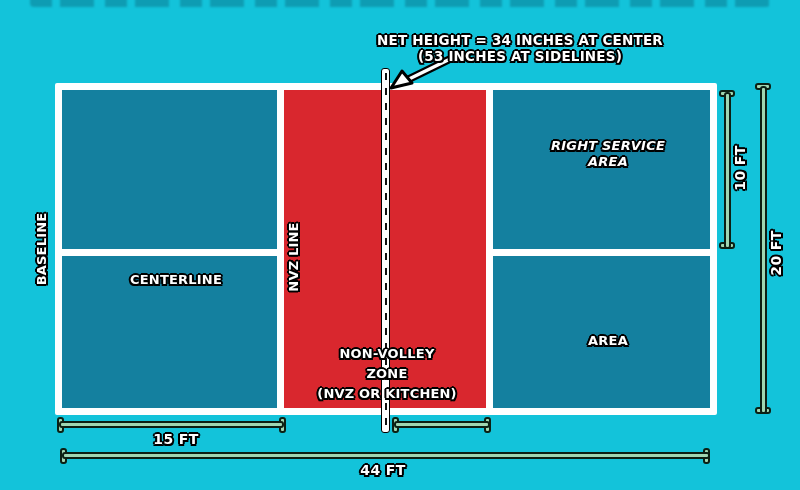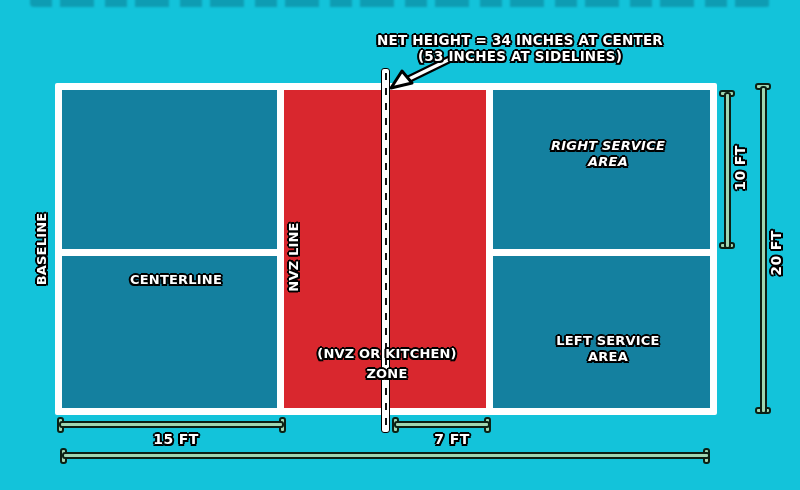--- a/index.html
+++ b/index.html
@@ -90,42 +90,42 @@
   <div class="lbl vert" style="left:-20px;top:239px;width:128px;height:20px;">BASELINE</div>
   <div class="lbl" style="left:106px;top:227px;width:140px;margin-top:45px;">CENTERLINE</div>
   <div class="lbl vert" style="left:232px;top:247px;width:128px;height:20px;">NVZ LINE</div>
 
   <div class="lbl" style="left:518px;top:138px;width:180px;font-style:italic;">
     <span class="ln">RIGHT SERVICE</span>
     <span class="ln">AREA</span>
   </div>
 
   <div class="lbl" style="left:518px;top:333px;width:180px;">
-    <span class="ln">LEFT SERVICE</span>
     <span class="ln">AREA</span>
   </div>
 
   <div class="lbl" style="left:297px;top:344px;width:180px;line-height:1.55;">
+    <span class="ln">NON-VOLLEY</span>
+    <span class="ln">ZONE</span>
     <span class="ln">(NVZ OR KITCHEN)</span>
-    <span class="ln">ZONE</span>
   </div>
 
   <div class="mcap v" style="left:57px;top:417px;"></div>
   <div class="mcap v" style="left:279px;top:417px;"></div>
   <div class="mline h" style="left:59px;top:421px;width:221px;"></div>
   <div class="lbl mlabel" style="left:126px;top:431px;width:100px;">15 FT</div>
 
   <div class="mcap v" style="left:392px;top:417px;"></div>
   <div class="mcap v" style="left:484px;top:417px;"></div>
   <div class="mline h" style="left:394px;top:421px;width:92px;"></div>
-  <div class="lbl mlabel" style="left:402px;top:431px;width:100px;">7 FT</div>
 
   <div class="mcap v" style="left:60px;top:448px;"></div>
   <div class="mcap v" style="left:703px;top:448px;"></div>
   <div class="mline h" style="left:62px;top:452px;width:644px;"></div>
+  <div class="lbl mlabel" style="left:333px;top:462px;width:100px;">44 FT</div>
 
   <div class="mcap h" style="left:719px;top:90px;"></div>
   <div class="mcap h" style="left:719px;top:242px;"></div>
   <div class="mline v" style="left:724px;top:92px;height:153px;"></div>
   <div class="lbl mlabel vert" style="left:702px;top:158px;width:80px;height:20px;">10 FT</div>
 
   <div class="mcap h" style="left:755px;top:83px;"></div>
   <div class="mcap h" style="left:755px;top:407px;"></div>
   <div class="mline v" style="left:760px;top:86px;height:324px;"></div>
   <div class="lbl mlabel vert" style="left:738px;top:243px;width:80px;height:20px;">20 FT</div>

